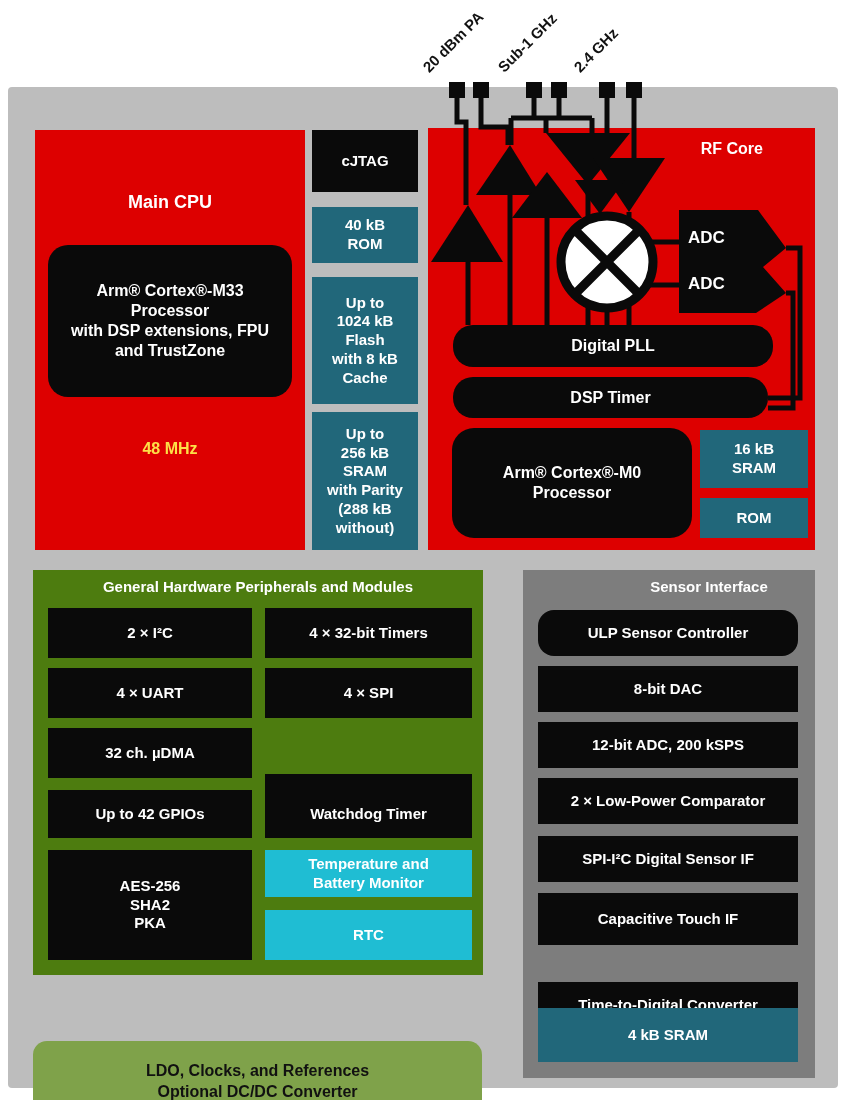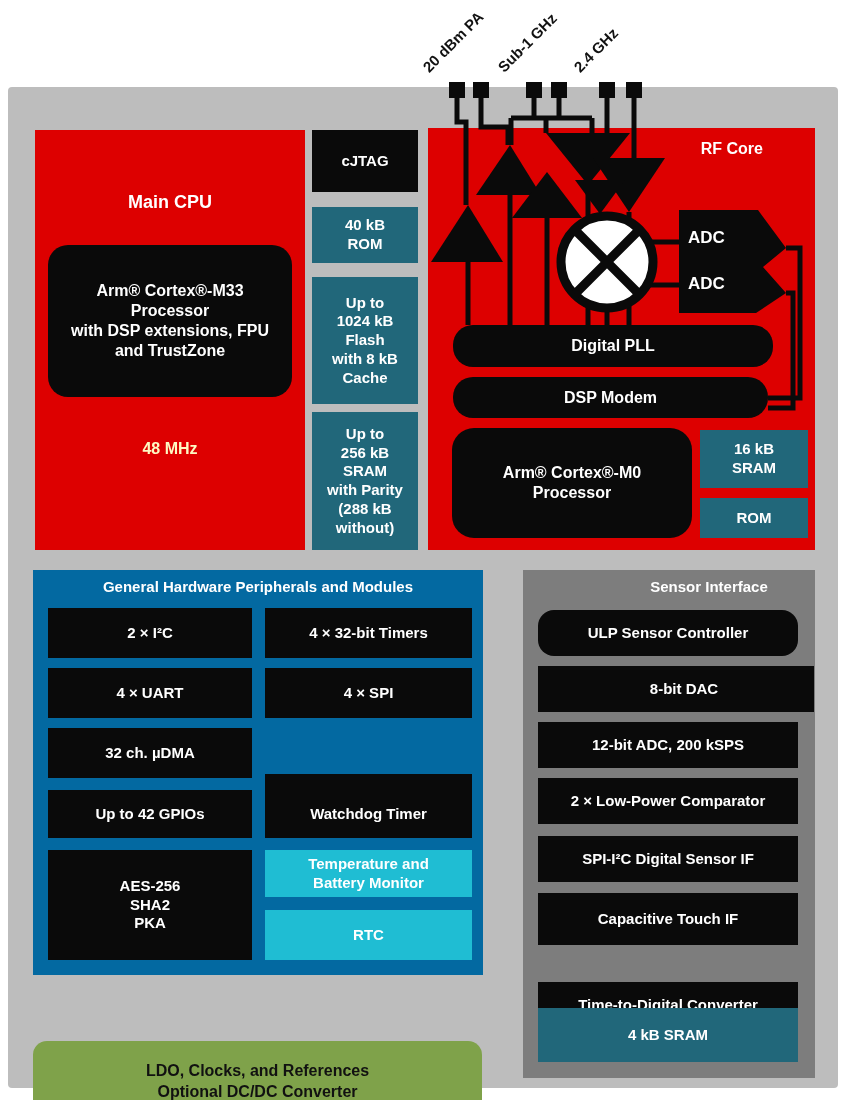--- a/index.html
+++ b/index.html
@@ -10,32 +10,32 @@
   .ctr{display:flex;align-items:center;justify-content:center;text-align:center;}
   #chip{left:8px;top:87px;width:830px;height:1001px;background:#BDBDBD;border-radius:4px;z-index:0;}
   .ant-label{color:#111;font-size:15px;height:18px;line-height:18px;
              transform:rotate(-45deg);transform-origin:0 100%;z-index:4;}
   
   #main-cpu{left:35px;top:130px;width:270px;height:420px;background:#DD0000;z-index:1;}
   #rf-bg{left:428px;top:128px;width:387px;height:422px;background:#DD0000;z-index:1;}
   #rf-content{left:428px;top:128px;width:353px;height:422px;z-index:3;}
   #rf-svg{left:428px;top:80px;z-index:2;}
   
-  #periph{left:33px;top:570px;width:450px;height:405px;background:#0369a1;z-index:1;}
+  #periph{left:33px;top:570px;width:450px;height:405px;background:#4d7c0f;z-index:1;}
   #sensor{left:523px;top:570px;width:292px;height:508px;background:#7D7D7D;z-index:1;}
   #power{left:33px;top:993px;width:449px;height:81px;background:#7FA24A;border-radius:14px;
          color:#111;font-size:16px;line-height:1.3;z-index:1;margin-top:48px;}
   .blk{background:#0A0A0A;color:#fff;font-size:15px;line-height:1.25;}
   .teal{background:#21677A;}
   .cyan{background:#1FBDD3;}
   .panel-title{color:#fff;font-size:15px;width:100%;text-align:center;}
   .wht{color:#fff;}
   #cpu-title{top:62px;width:100%;text-align:center;color:#fff;font-size:18px;}
   #m33{left:13px;top:115px;width:244px;height:152px;border-radius:20px;font-size:16px;}
-  #cpu-freq{top:310px;width:100%;text-align:center;color:#fef9c3;font-size:16px;}
+  #cpu-freq{top:310px;width:100%;text-align:center;color:#fde047;font-size:16px;}
   .rfblk{border-radius:20px;font-size:16px;}
   .adc-lab{color:#fff;font-size:17px;}
 </style>
 </head>
 <body>
 
 <div id="stage">
 
   <div class="abs ant-label" style="left:432px;top:58px;">20 dBm PA</div>
   <div class="abs ant-label" style="left:507px;top:58px;">Sub-1 GHz</div>
@@ -102,21 +102,21 @@
       <circle cx="179" cy="182" r="46" fill="#ffffff" stroke="#0A0A0A" stroke-width="9"></circle>
       <path d="M147,150 L211,214 M211,150 L147,214" stroke="#0A0A0A" stroke-width="9" fill="none"></path>
     </g>
   </svg>
 
   <div id="rf-content" class="abs">
     <div class="abs wht" style="right:18px;top:12px;font-size:16px;">RF Core</div>
     <div class="abs adc-lab" style="left:260px;top:100px;">ADC</div>
     <div class="abs adc-lab" style="left:260px;top:146px;">ADC</div>
     <div class="abs blk ctr rfblk" style="left:25px;top:197px;width:320px;height:42px;">Digital PLL</div>
-    <div class="abs blk ctr rfblk" style="left:25px;top:249px;width:315px;height:41px;">DSP Modem</div>
+    <div class="abs blk ctr rfblk" style="left:25px;top:249px;width:315px;height:41px;">DSP Timer</div>
     <div class="abs blk ctr pre rfblk" style="left:24px;top:300px;width:240px;height:110px;border-radius:22px;">Arm® Cortex®-M0
 Processor</div>
     <div class="abs blk teal ctr pre" style="left:272px;top:302px;width:108px;height:58px;">16 kB
 SRAM</div>
     <div class="abs blk teal ctr" style="left:272px;top:370px;width:108px;height:40px;">ROM</div>
   </div>
 
   <div id="periph" class="abs">
     <div class="abs panel-title" style="top:8px;">General Hardware Peripherals and Modules</div>
     <div class="abs blk ctr" style="left:15px;top:38px;width:204px;height:50px;">2 × I²C</div>
@@ -134,21 +134,21 @@
 Battery Monitor</div>
     <div class="abs blk cyan ctr" style="left:232px;top:340px;width:207px;height:50px;">RTC</div>
   </div>
 
   <div id="power" class="abs ctr pre">LDO, Clocks, and References
 Optional DC/DC Converter</div>
 
   <div id="sensor" class="abs">
     <div class="abs panel-title" style="top:8px;padding-left:40px;">Sensor Interface</div>
     <div class="abs blk ctr" style="left:15px;top:40px;width:260px;height:46px;border-radius:16px;">ULP Sensor Controller</div>
-    <div class="abs blk ctr" style="left:15px;top:96px;width:260px;height:46px;padding-left:16px;">8-bit DAC</div>
+    <div class="abs blk ctr" style="left:15px;top:96px;width:260px;height:46px;">8-bit DAC</div>
     <div class="abs blk ctr" style="left:15px;top:152px;width:260px;height:46px;">12-bit ADC, 200 kSPS</div>
     <div class="abs blk ctr" style="left:15px;top:208px;width:260px;height:46px;">2 × Low-Power Comparator</div>
     <div class="abs blk ctr" style="left:15px;top:266px;width:260px;height:46px;">SPI-I²C Digital Sensor IF</div>
     <div class="abs blk ctr" style="left:15px;top:323px;width:260px;height:52px;">Capacitive Touch IF</div>
     <div class="abs blk ctr" style="left:15px;top:380px;width:260px;height:46px;margin-top:32px;">Time-to-Digital Converter</div>
     <div class="abs blk teal ctr" style="left:15px;top:438px;width:260px;height:54px;">4 kB SRAM</div>
   </div>
 
 </div>
 

